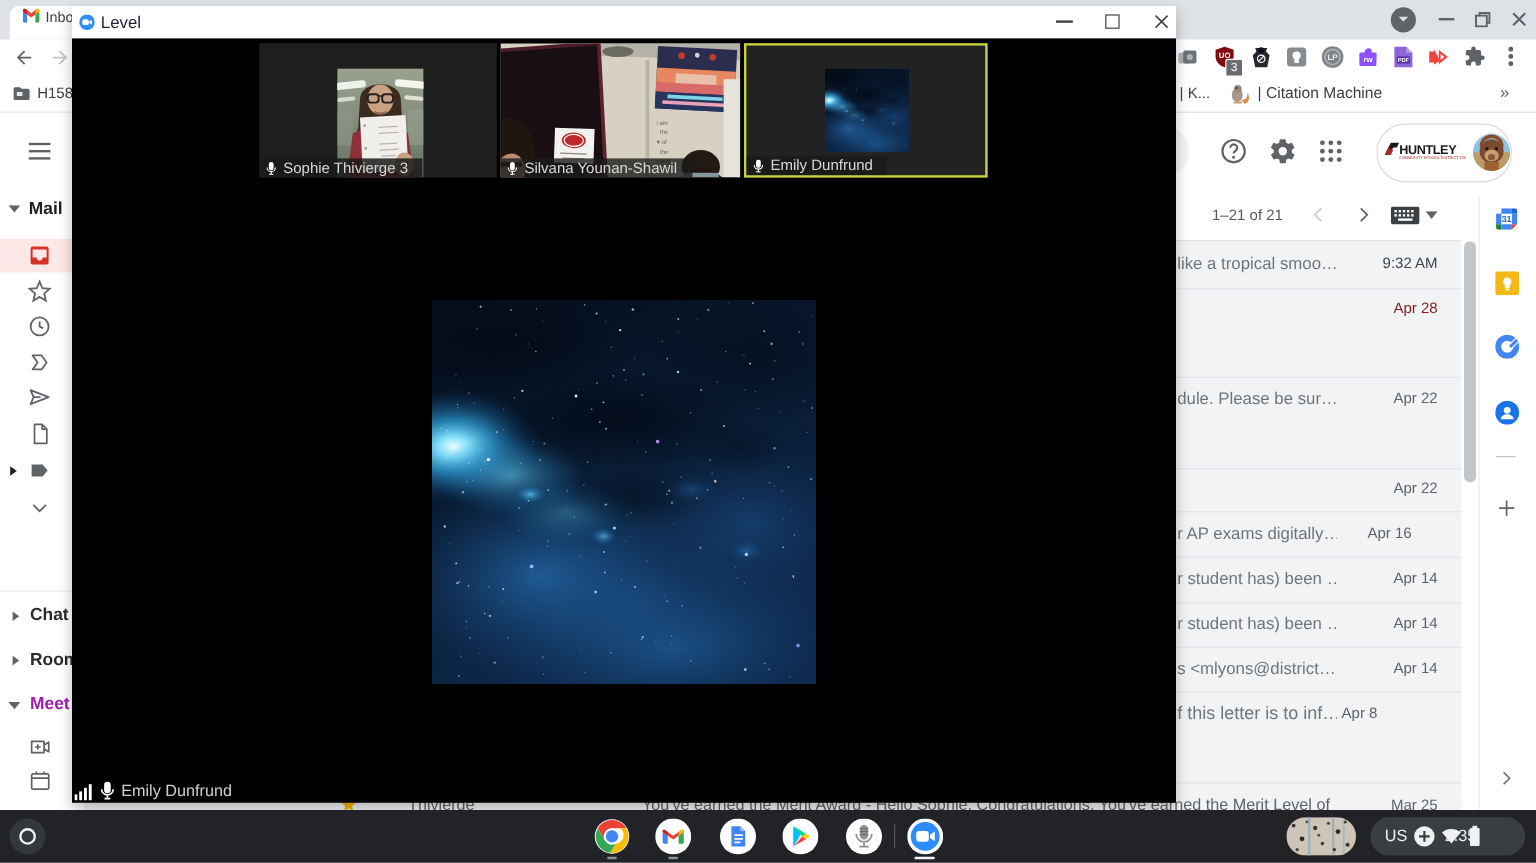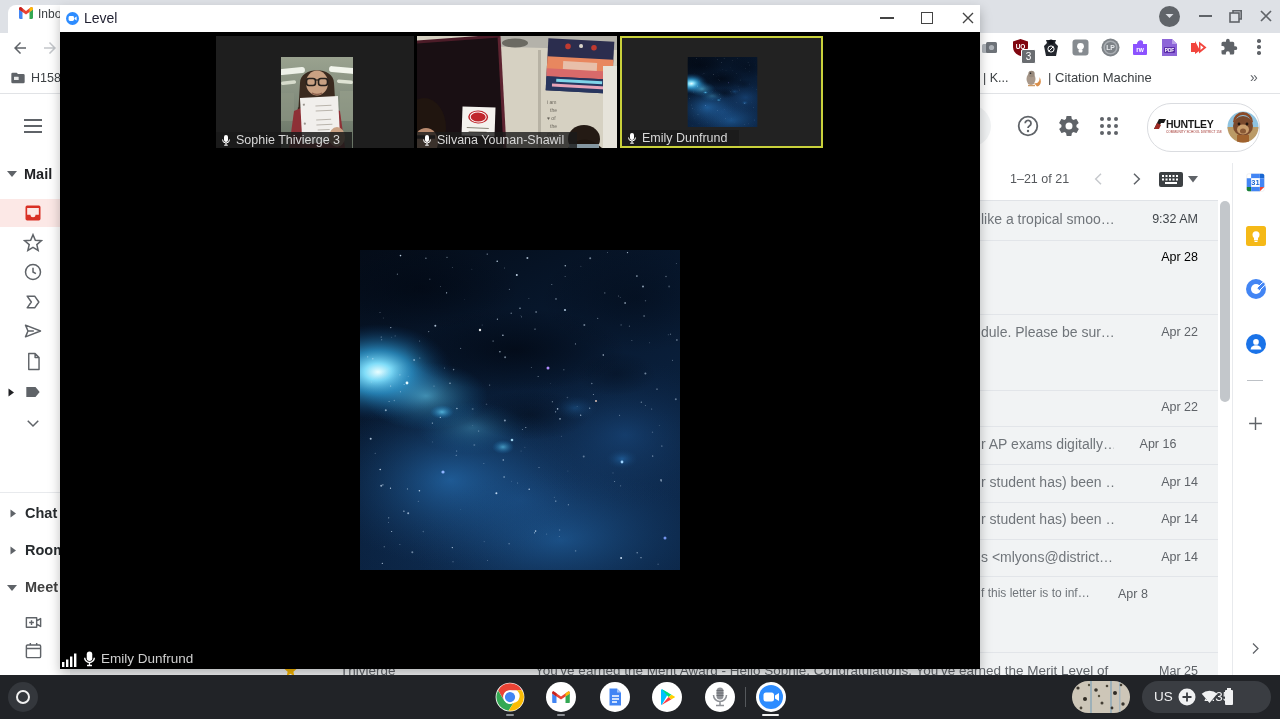--- a/index.html
+++ b/index.html
@@ -438,40 +438,40 @@
 <svg class="abs" style="left:1188px;top:176px" width="10" height="7" viewBox="0 0 10 7">
     <path d="M0 0 L10 0 L5 6.5z" fill="#5f6368"></path>
   </svg>
 
 <div class="abs" style="left:966px;top:201px;width:252px;height:474px;background:#f1f3f4;"></div>
 <div class="abs" style="left:966px;top:200px;width:252px;height:1px;background:#e0e3e7;"></div>
 <div class="abs" style="left:966px;top:240px;width:252px;height:1px;background:#e2e5e9;"></div>
 <div class="abs" style="left:981px;top:211px;width:133px;overflow:hidden;white-space:nowrap;font-size:14px;color:#70757a;">like a tropical smoo…</div>
 <div class="abs" style="left:1118px;top:212px;width:80px;text-align:right;font-size:12.5px;color:#40454a;">9:32 AM</div>
 <div class="abs" style="left:966px;top:314px;width:252px;height:1px;background:#e2e5e9;"></div>
-<div class="abs" style="left:1118px;top:250px;width:80px;text-align:right;font-size:12.5px;color:#000000;">Apr 28</div>
+<div class="abs" style="left:1118px;top:250px;width:80px;text-align:right;font-size:12.5px;color:#7f1d1d;">Apr 28</div>
 <div class="abs" style="left:966px;top:390px;width:252px;height:1px;background:#e2e5e9;"></div>
 <div class="abs" style="left:981px;top:324px;width:133px;overflow:hidden;white-space:nowrap;font-size:14px;color:#70757a;">dule. Please be sur…</div>
 <div class="abs" style="left:1118px;top:325px;width:80px;text-align:right;font-size:12.5px;color:#5f6368;">Apr 22</div>
 <div class="abs" style="left:966px;top:426px;width:252px;height:1px;background:#e2e5e9;"></div>
 <div class="abs" style="left:1118px;top:400px;width:80px;text-align:right;font-size:12.5px;color:#5f6368;">Apr 22</div>
 <div class="abs" style="left:966px;top:464px;width:252px;height:1px;background:#e2e5e9;"></div>
 <div class="abs" style="left:981px;top:436px;width:133px;overflow:hidden;white-space:nowrap;font-size:14px;color:#70757a;">r AP exams digitally…</div>
 <div class="abs" style="left:1118px;top:437px;width:80px;text-align:center;font-size:12.5px;color:#5f6368;">Apr 16</div>
 <div class="abs" style="left:966px;top:502px;width:252px;height:1px;background:#e2e5e9;"></div>
 <div class="abs" style="left:981px;top:474px;width:133px;overflow:hidden;white-space:nowrap;font-size:14px;color:#70757a;">r student has) been …</div>
 <div class="abs" style="left:1118px;top:475px;width:80px;text-align:right;font-size:12.5px;color:#5f6368;">Apr 14</div>
 <div class="abs" style="left:966px;top:539px;width:252px;height:1px;background:#e2e5e9;"></div>
 <div class="abs" style="left:981px;top:511px;width:133px;overflow:hidden;white-space:nowrap;font-size:14px;color:#70757a;">r student has) been …</div>
 <div class="abs" style="left:1118px;top:512px;width:80px;text-align:right;font-size:12.5px;color:#5f6368;">Apr 14</div>
 <div class="abs" style="left:966px;top:576px;width:252px;height:1px;background:#e2e5e9;"></div>
 <div class="abs" style="left:981px;top:549px;width:133px;overflow:hidden;white-space:nowrap;font-size:14px;color:#70757a;">s &lt;mlyons@district…</div>
 <div class="abs" style="left:1118px;top:550px;width:80px;text-align:right;font-size:12.5px;color:#5f6368;">Apr 14</div>
 <div class="abs" style="left:966px;top:652px;width:252px;height:1px;background:#e2e5e9;"></div>
-<div class="abs" style="left:981px;top:586px;width:133px;overflow:hidden;white-space:nowrap;font-size:12px;color:#70757a;">f this letter is to inf…</div>
+<div class="abs" style="left:981px;top:586px;width:133px;overflow:hidden;white-space:nowrap;font-size:15px;color:#70757a;">f this letter is to inf…</div>
 <div class="abs" style="left:1118px;top:587px;width:80px;text-align:left;font-size:12.5px;color:#5f6368;">Apr 8</div>
 
 <div class="abs" style="left:60px;top:662px;width:1220px;height:13px;background:#f1f3f4;"></div>
 <svg class="abs" style="left:283px;top:663px" width="15" height="15" viewBox="0 0 24 24">
     <path d="M12 17.3 L18.2 21l-1.6-7.03L22 9.24l-7.19-.61L12 2 9.19 8.63 2 9.24l5.46 4.73L5.82 21z" fill="#f4b400"></path>
   </svg>
 <div class="abs" style="left:340px;top:663px;font-size:13.5px;color:#5f6368;">Thivierge</div>
 <div class="abs" style="left:535px;top:663px;width:575px;overflow:hidden;white-space:nowrap;font-size:13.5px;color:#5f6368;">You've earned the Merit Award - Hello Sophie, Congratulations. You've earned the Merit Level of ...</div>
 <div class="abs" style="left:1118px;top:664px;width:80px;text-align:right;font-size:12.5px;color:#5f6368;">Mar 25</div>
 
@@ -567,21 +567,21 @@
     <path d="M0.5 0.5 L6 4.5 L0.5 8.5z" fill="#5f6368"></path>
   </svg>
 <div class="abs" style="left:25px;top:505px;font-size:14.5px;font-weight:bold;color:#272b2e;">Chat</div>
 <svg class="abs" style="left:10px;top:546px" width="7" height="9" viewBox="0 0 7 9">
     <path d="M0.5 0.5 L6 4.5 L0.5 8.5z" fill="#5f6368"></path>
   </svg>
 <div class="abs" style="left:25px;top:542px;font-size:14.5px;font-weight:bold;color:#272b2e;">Rooms</div>
 <svg class="abs" style="left:7px;top:585px" width="10" height="7" viewBox="0 0 10 7">
     <path d="M0 0 L10 0 L5 6z" fill="#5f6368"></path>
   </svg>
-<div class="abs" style="left:25px;top:579px;font-size:14.5px;font-weight:bold;color:#404040;">Meet</div>
+<div class="abs" style="left:25px;top:579px;font-size:14.5px;font-weight:bold;color:#a21caf;">Meet</div>
 
 <svg class="abs" style="left:24px;top:613px" width="19" height="19" viewBox="0 0 24 24">
     <path d="M3 6 h13 v12 H3z M16 10 l5 -3 v10 l-5 -3" fill="none" stroke="#5f6368" stroke-width="1.8" stroke-linejoin="round"></path>
     <path d="M9.5 9 v6 M6.5 12 h6" stroke="#5f6368" stroke-width="1.8"></path>
   </svg>
 
 <svg class="abs" style="left:24px;top:641px" width="19" height="19" viewBox="0 0 24 24">
     <rect x="3" y="5" width="18" height="16" rx="1.5" fill="none" stroke="#5f6368" stroke-width="1.8"></rect>
     <path d="M3 9.5 H21 M8 5 V2.5 M16 5 V2.5" stroke="#5f6368" stroke-width="1.8"></path>
   </svg>

